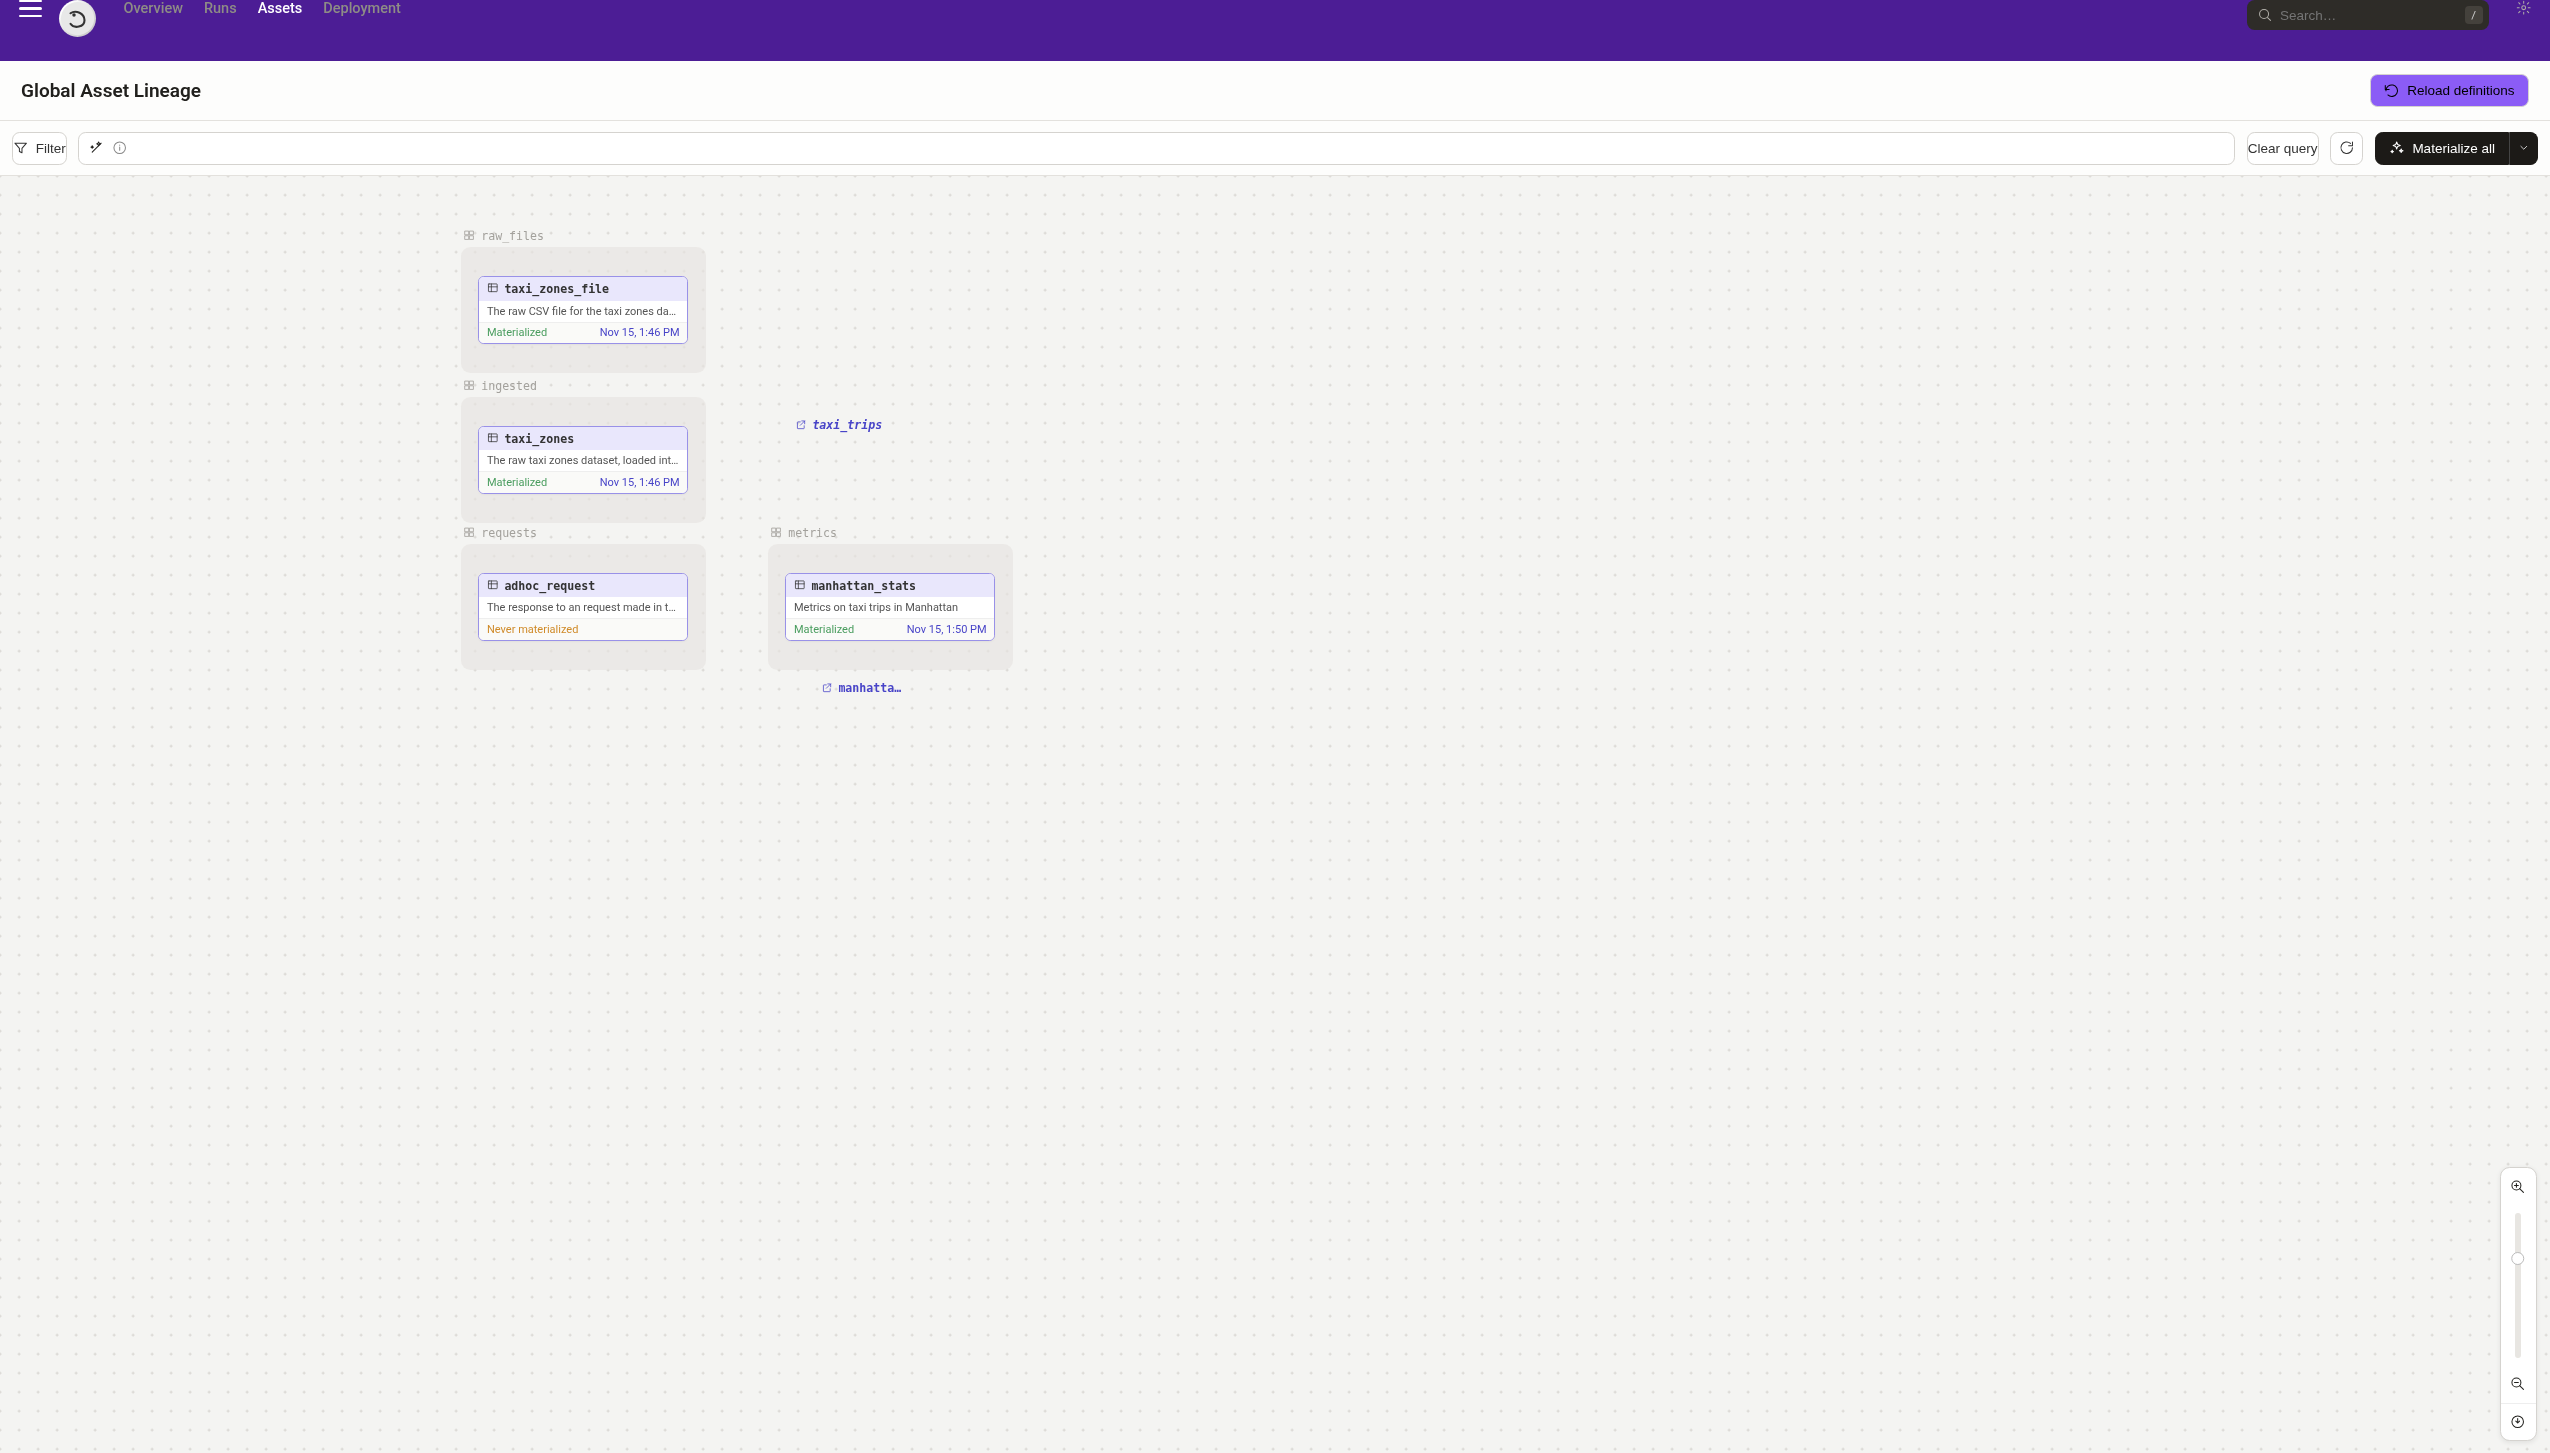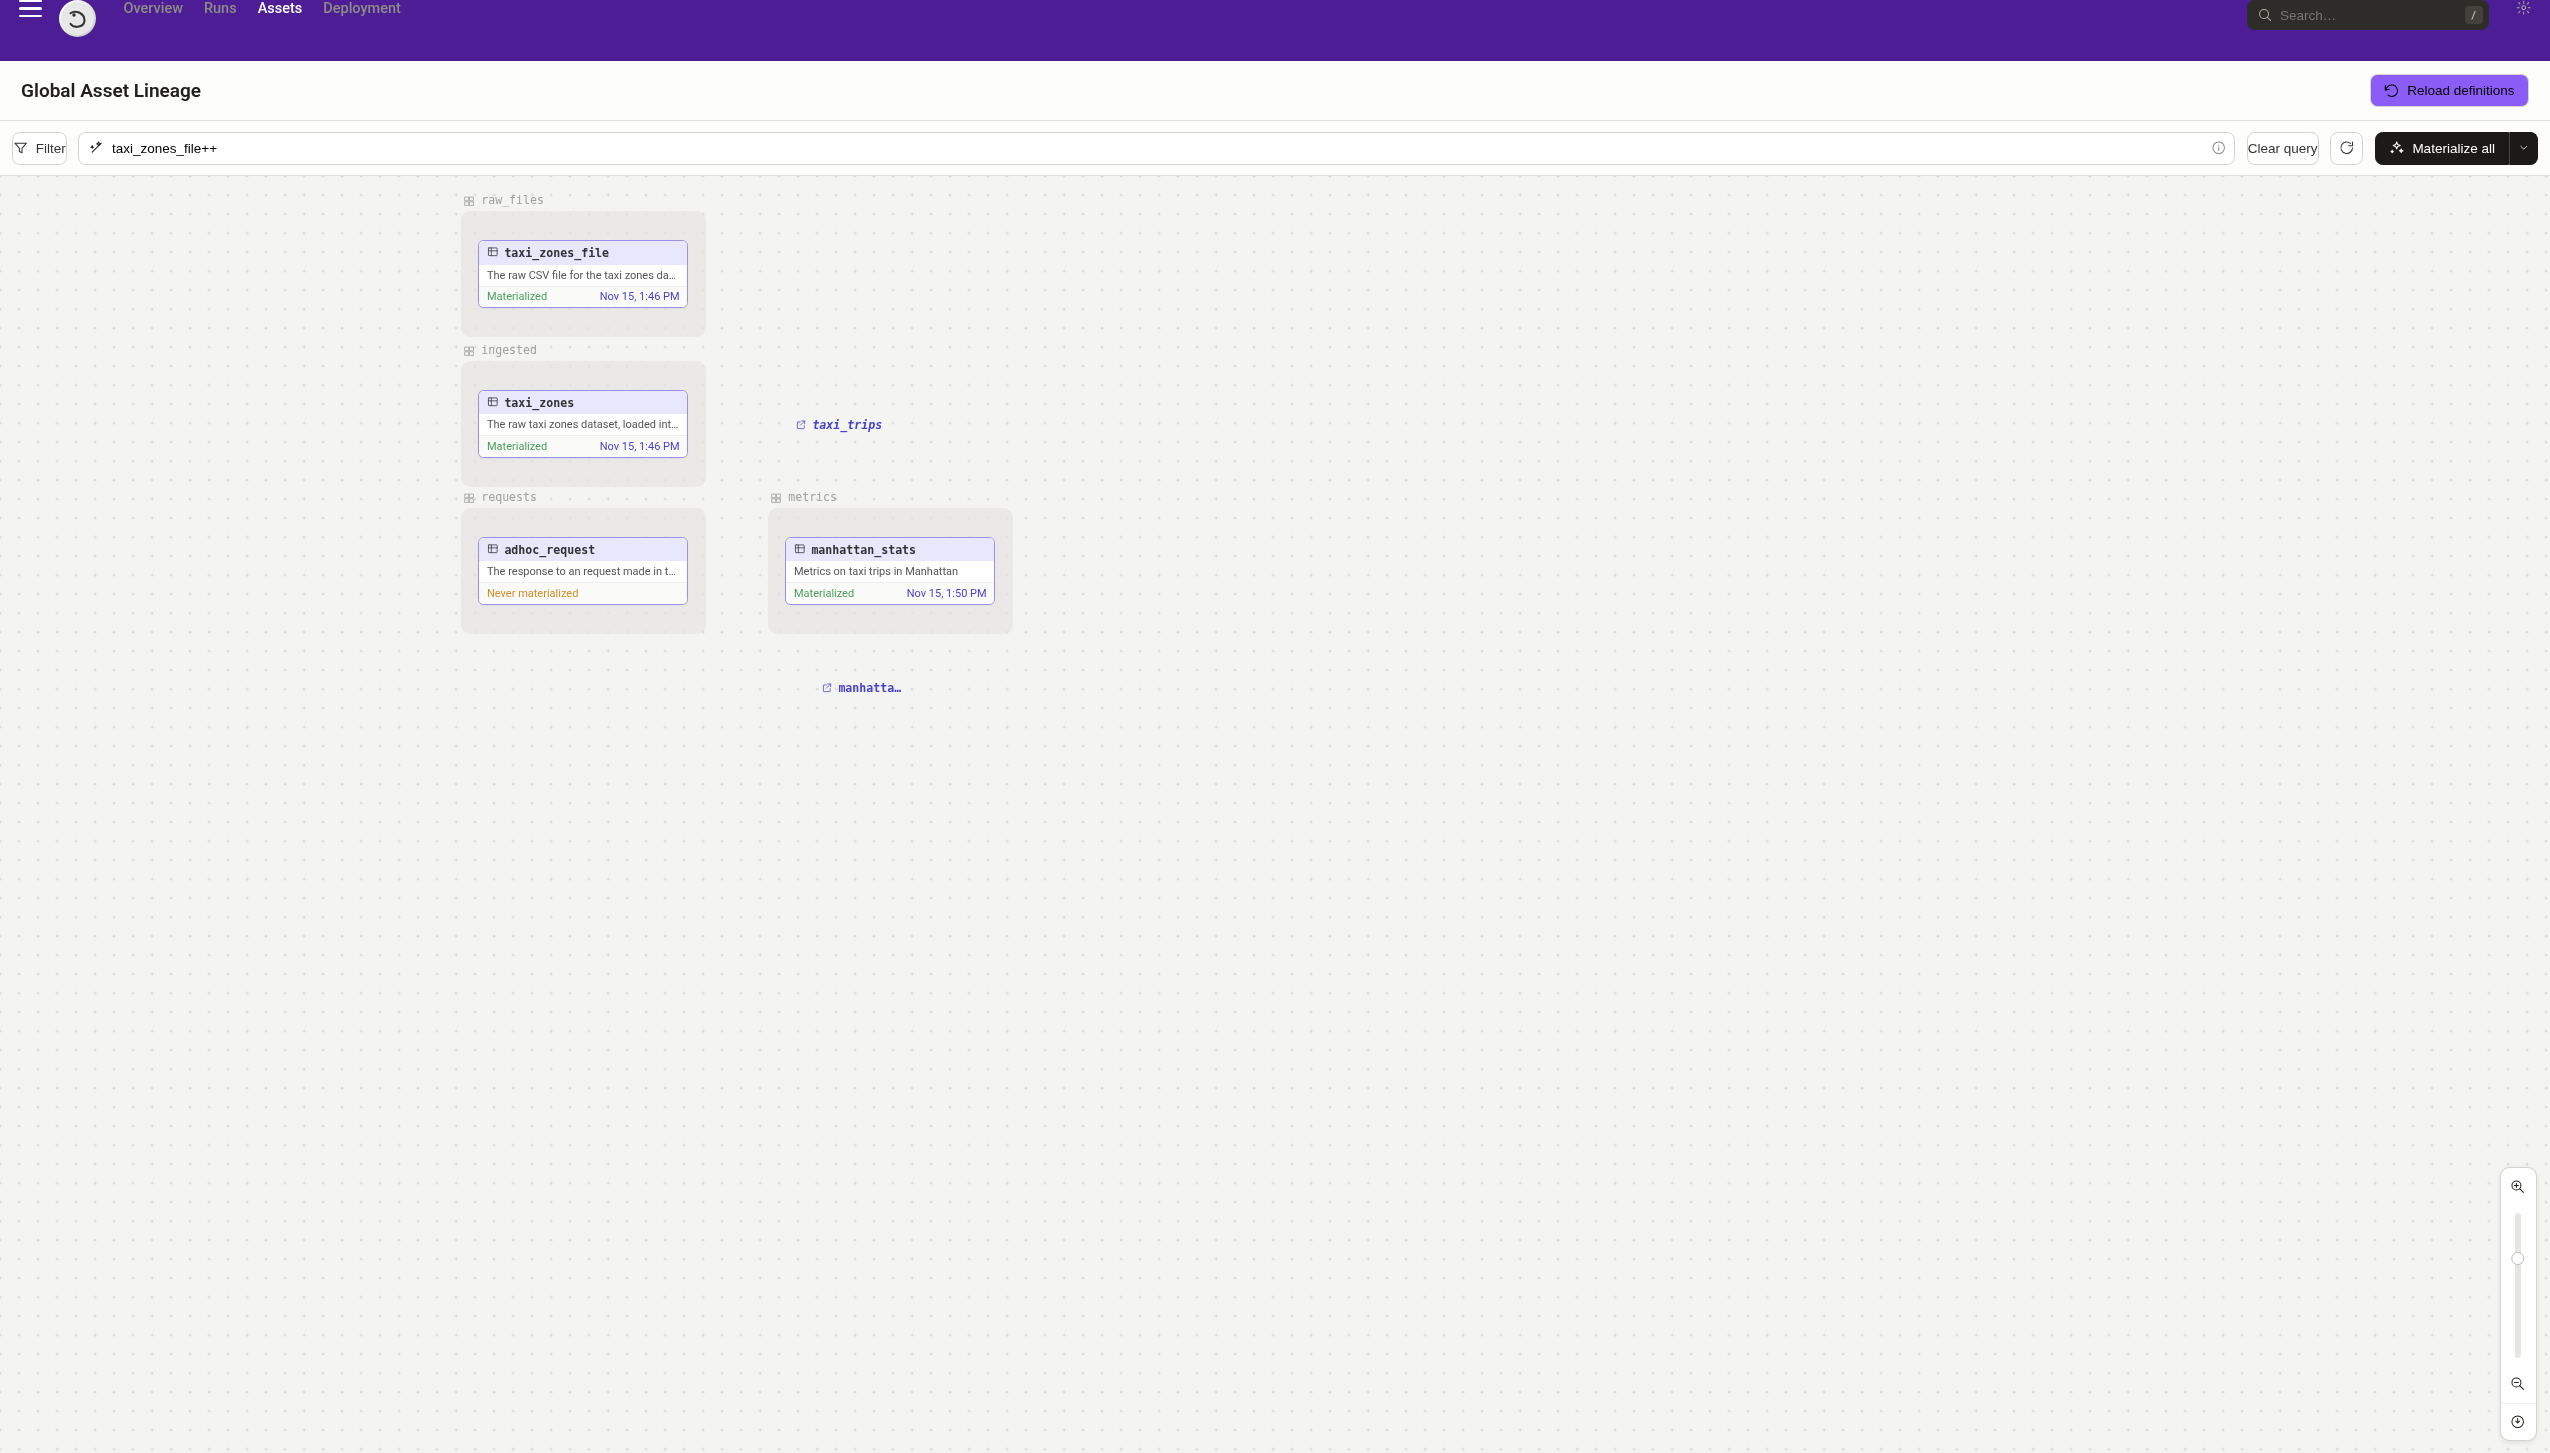--- a/index.html
+++ b/index.html
@@ -36,21 +36,21 @@
   
   
   .canvas { position: relative; flex: 1; overflow: hidden; height: calc(100% - 175px); 
     background-image: radial-gradient(circle, #d8d6d2 1.2px, transparent 1.2px);
     background-size: 19px 19px;
     background-position: 9.6px 9.6px;
   }
   
   
   .group { position: absolute; }
-  .group-label { font-family: ui-monospace, Menlo, Consolas, monospace; font-size: 11.6px; color: #a3a19c; display: flex; align-items: flex-end; gap: 5.8px; margin-bottom: 3.9px; margin-left: 1.9px; }
+  .group-label { font-family: ui-monospace, Menlo, Consolas, monospace; font-size: 11.6px; color: #a3a19c; display: flex; align-items: flex-start; gap: 5.8px; margin-bottom: 3.9px; margin-left: 1.9px; margin-top: 36px; }
   .group-box { background: rgba(230,228,224,0.65); border-radius: 9.6px; padding: 29px 17.3px; }
   
   
   .node { width: 210px; background: #fff; border: 1px solid #9991e8; border-radius: 5.8px; overflow: hidden; box-shadow: 0 1px 1.9px rgba(0,0,0,0.04); }
   .node-head { background: #e9e7fc; padding: 4.8px 7.7px; display: flex; align-items: flex-start; gap: 5.8px; font-family: ui-monospace, Menlo, Consolas, monospace; font-size: 11.6px; font-weight: 600; color: #333; }
   .node-desc { padding: 3.9px 7.7px; font-size: 11px; color: #555; white-space: nowrap; overflow: hidden; text-overflow: ellipsis; border-bottom: 1px solid #eee; }
   .node-foot { padding: 3.9px 7.7px; display: flex; justify-content: space-between; font-size: 11px; background:#fafaf8;}
   .status-mat { color: #4a9d5f; }
   .status-never { color: #d08b2a; }
   .timestamp { color: #4844c8; }
@@ -129,21 +129,20 @@
     <svg class="ic" viewBox="0 0 24 24">
         <polygon points="3 5 21 5 14 13 14 20 10 18 10 13 3 5"></polygon>
       </svg>
     <span>Filter</span>
   </button>
   <div class="querybox">
     <svg class="ic" viewBox="0 0 24 24">
         <path d="M5 19 L19 5"></path>
         <path d="M15 3l1 2 2 1-2 1-1 2-1-2-2-1 2-1zM5 9l.7 1.4 1.4.7-1.4.7L5 13l-.7-1.2-1.4-.7 1.4-.7z"></path>
       </svg>
-    <input value="taxi_zones_file++" style="">
     <svg class="ic" viewBox="0 0 24 24" style="color:#888">
         <circle cx="12" cy="12" r="9"></circle>
         <line x1="12" y1="11" x2="12" y2="16"></line>
         <circle cx="12" cy="8" r="0.8" fill="currentColor" stroke="none"></circle>
       </svg>
   </div>
   <button class="btn">Clear query</button>
   <button class="btn iconbtn">
     <svg class="ic" viewBox="0 0 24 24">
         <path d="M21 12a9 9 0 1 1-3-6.7"></path>

